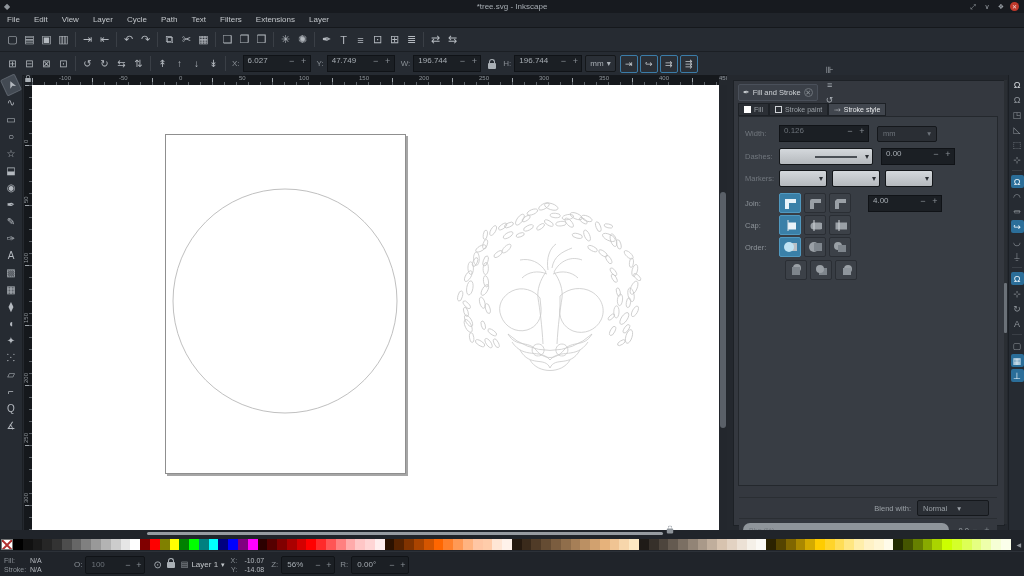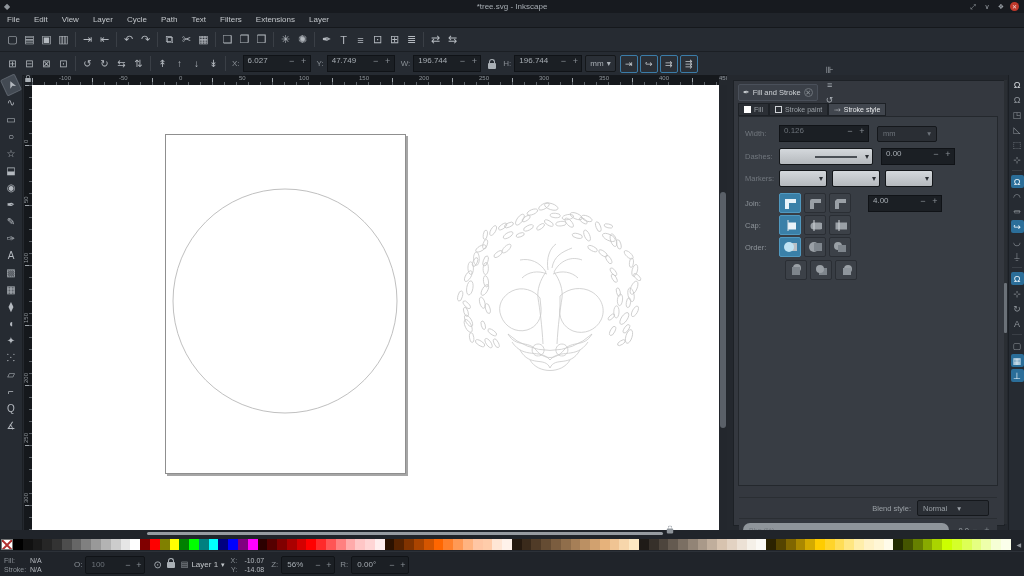--- a/index.html
+++ b/index.html
@@ -560,21 +560,21 @@
             </span>
           <span class="jc-btn">
               <svg width="16" height="12">
                 <circle cx="10" cy="5" r="4" fill="#9aa0a6"></circle>
                 <rect x="5" y="4" width="8" height="7" fill="#8e959c"></rect>
               </svg>
             </span>
         </div>
 
         <div id="blend-row">
-          <span class="lbl">Blend style:</span>
+          <span class="lbl">Blend with:</span>
           <span class="dd-dark" style="width:60px;">
             <span>Normal</span>
               <span>▾</span>
           </span>
         </div>
         <div id="blur-row">
           <span id="blur-slider">
               <span>Blur (%)</span>
             </span>
           <span class="mini-spin">

